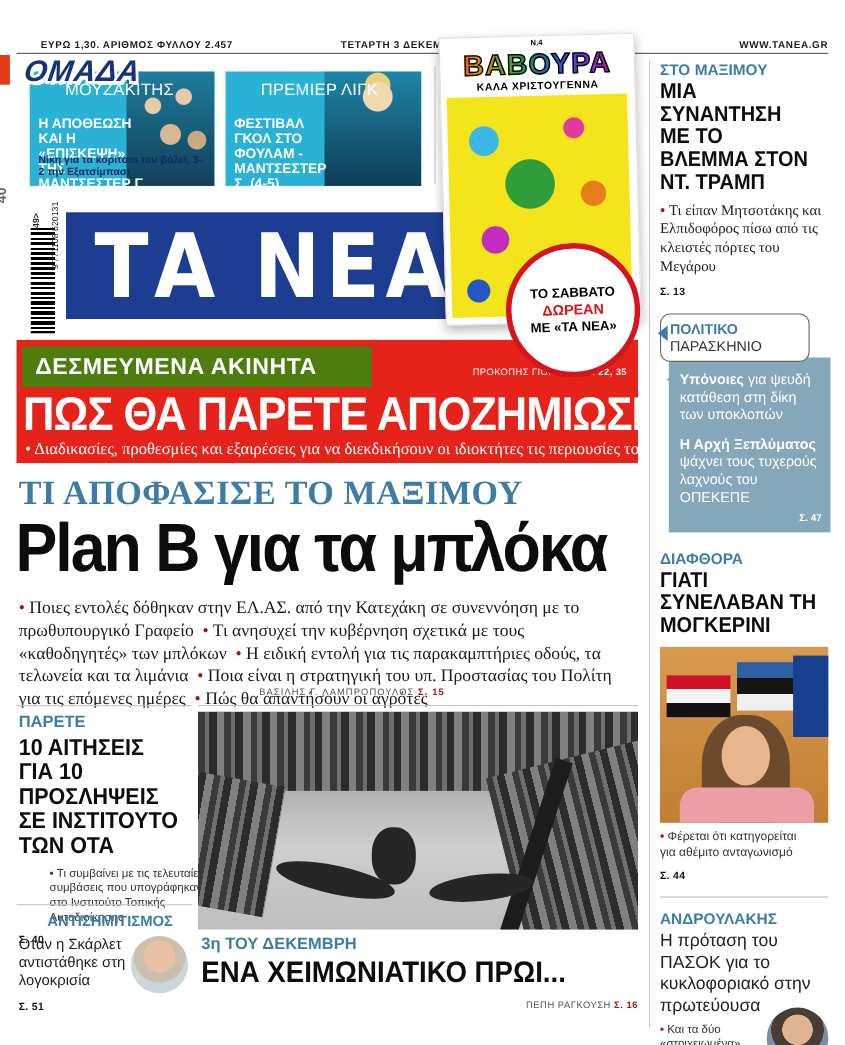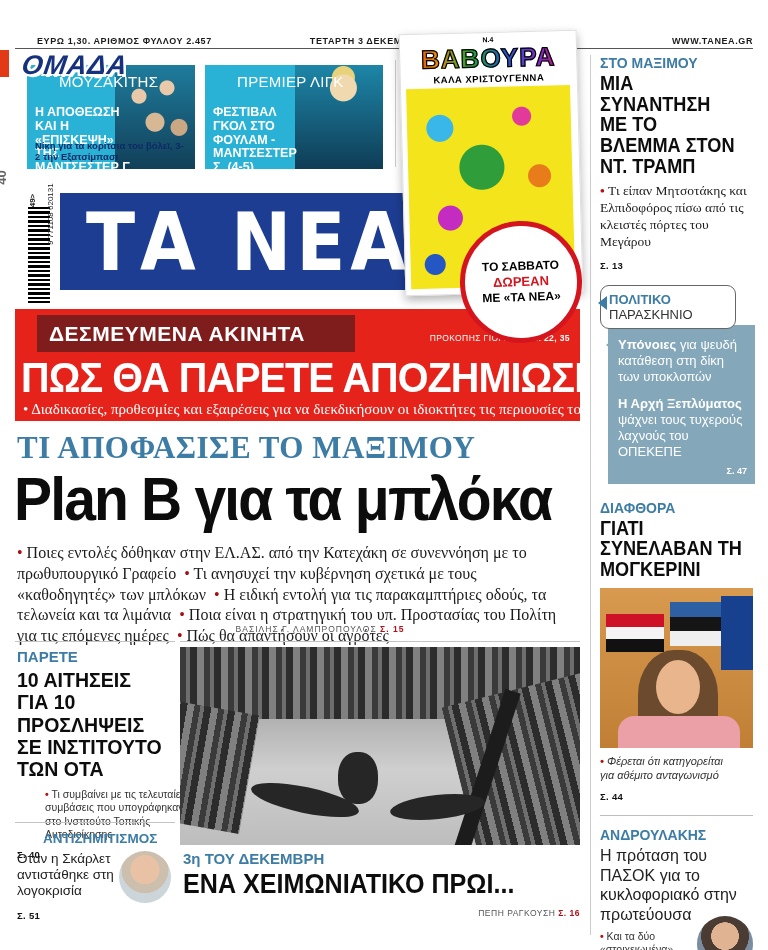--- a/index.html
+++ b/index.html
@@ -75,22 +75,22 @@
   .badge-l2{font-size:13px;font-weight:800;color:#d5151d;}
 
   
   #masthead{left:60px;top:193px;width:520px;height:97px;background:#1d3d92;z-index:4;
     display:flex;align-items:center;}
   #masthead-title{font-family:"DejaVu Sans",sans-serif;font-size:72px;font-weight:800;color:#fff;
     letter-spacing:5px;padding-left:26px;transform:scaleY(1.12);transform-origin:left center;white-space:nowrap;}
 
   
   #red-band{left:15px;top:309px;width:565px;height:112px;background:#e6231b;}
-  #red-label{position:absolute;left:5px;top:6px;width:318px;height:37px;background:#7f1d1d;
-    color:#fff;font-size:21px;font-weight:800;letter-spacing:.5px;line-height:37px;padding-left:12px;box-sizing:border-box;margin-left:17px;}
+  #red-label{position:absolute;left:5px;top:6px;width:318px;height:37px;background:#4d7c0f;
+    color:#fff;font-size:21px;font-weight:800;letter-spacing:.5px;line-height:37px;padding-left:12px;box-sizing:border-box;}
   #red-byline{position:absolute;right:10px;top:24px;font-size:8.5px;color:#fff;letter-spacing:.4px;}
   #red-byline b{font-weight:800;}
   #red-headline{position:absolute;left:6px;top:44px;font-size:43px;font-weight:800;color:#fff;
     letter-spacing:-1px;white-space:nowrap;transform:scaleX(.92);transform-origin:left top;}
   #red-deck{position:absolute;left:8px;top:92px;font-family:"Liberation Serif",serif;
     font-size:15px;color:#fff;white-space:nowrap;}
   #red-deck::before{content:"• ";}
 
   
   #lead-kicker{left:17px;top:430px;font-family:"Liberation Serif",serif;font-size:31px;
@@ -168,21 +168,21 @@
     background:linear-gradient(180deg,#d89a4e,#c07f35);}
   .flag{position:absolute;}
   #flag-egypt{left:6px;top:26px;width:58px;height:38px;
     background:linear-gradient(180deg,#ce1126 0 33%,#f4f4f4 33% 66%,#111 66%);}
   #flag-estonia{left:70px;top:14px;width:66px;height:44px;
     background:linear-gradient(180deg,#2f5fa3 0 33%,#151515 33% 66%,#efefef 66%);}
   #flag-eu{right:-8px;top:8px;width:40px;height:74px;background:#17418f;}
   #mog-hair{position:absolute;left:38px;top:62px;width:80px;height:100px;border-radius:45% 45% 30% 30%;background:#6b4a2e;}
   #mog-face{position:absolute;left:56px;top:72px;width:44px;height:54px;border-radius:50%;background:#e8b58c;}
   #mog-jacket{position:absolute;left:18px;top:128px;width:122px;height:34px;border-radius:16px 16px 0 0;background:#eaa0a6;}
-  .rc-small-bullet{font-size:11px;margin-top:7px;display:block;width:140px;font-style:italic;}
+  .rc-small-bullet{font-size:11px;margin-top:7px;display:block;width:140px;}
   .rc-divider{height:1px;background:#bdbdbd;margin:13px 0 11px 0;width:153px;}
   .rc-soft{font-size:16px;color:#222;line-height:1.22;margin-top:3px;}
   .rc-row{position:relative;}
   #androulakis-photo{position:absolute;right:0;top:-14px;width:56px;height:56px;background:
      radial-gradient(circle at 50% 36%,#e0b493 0 30%,#4a3b33 31% 52%,#7a8da1 53%);}
   #androu-bullet{width:88px;}
 </style>
 </head>
 <body>
 

